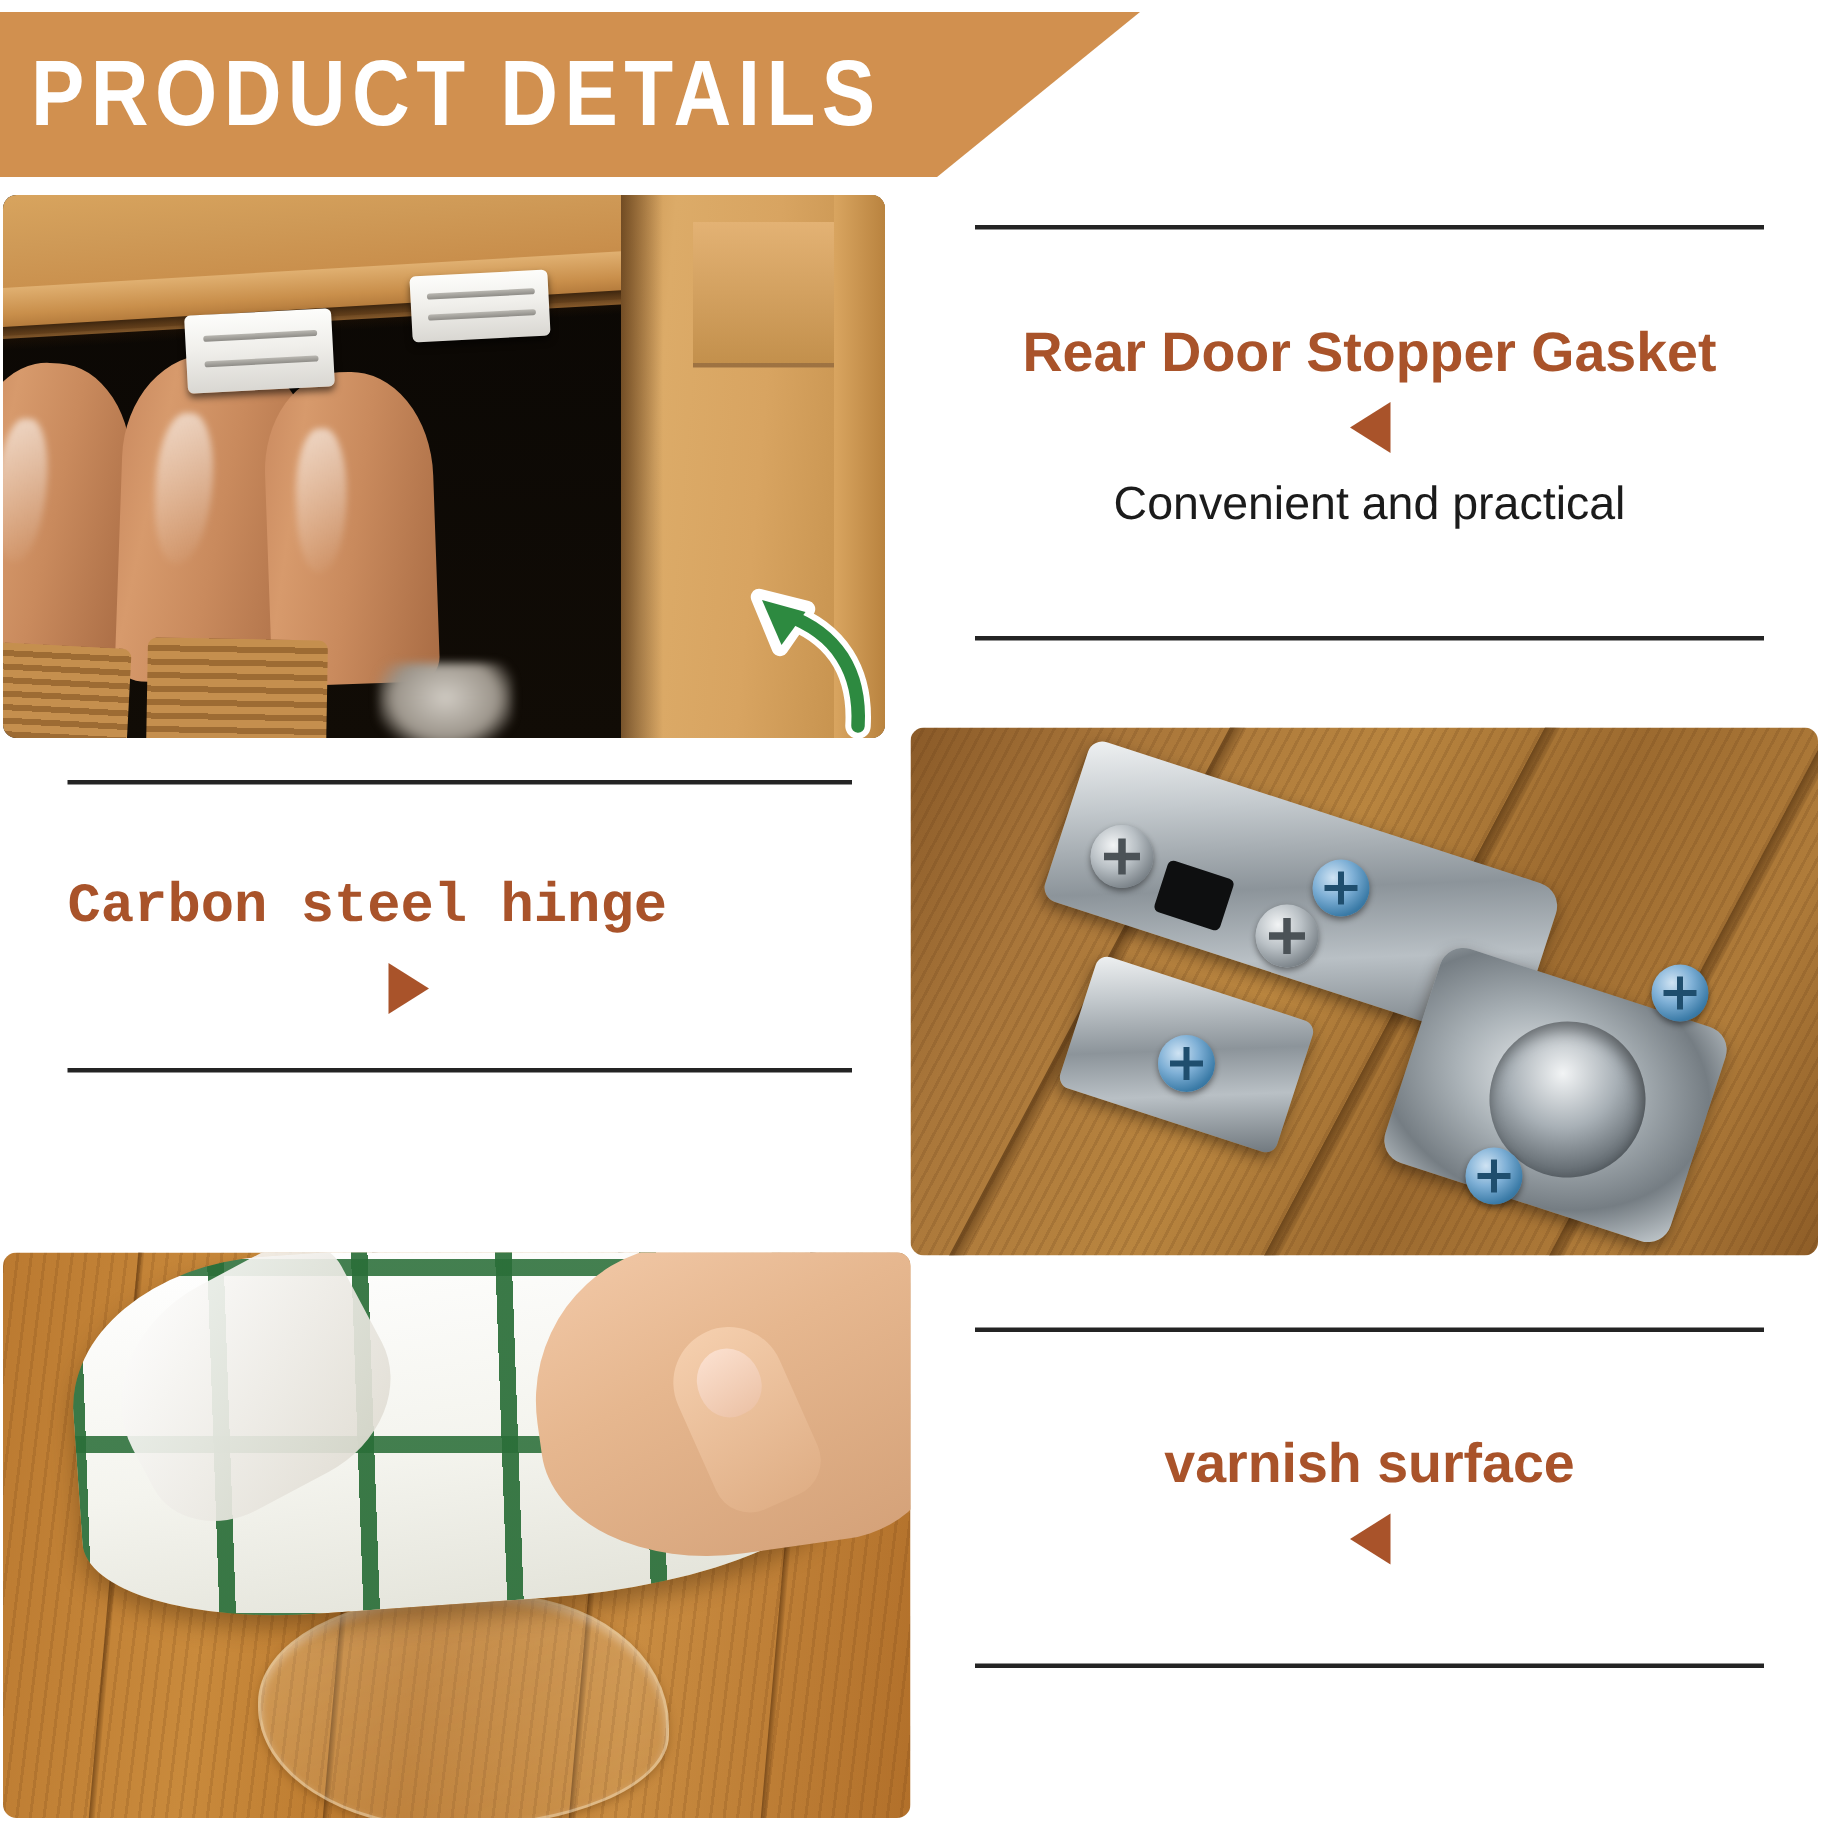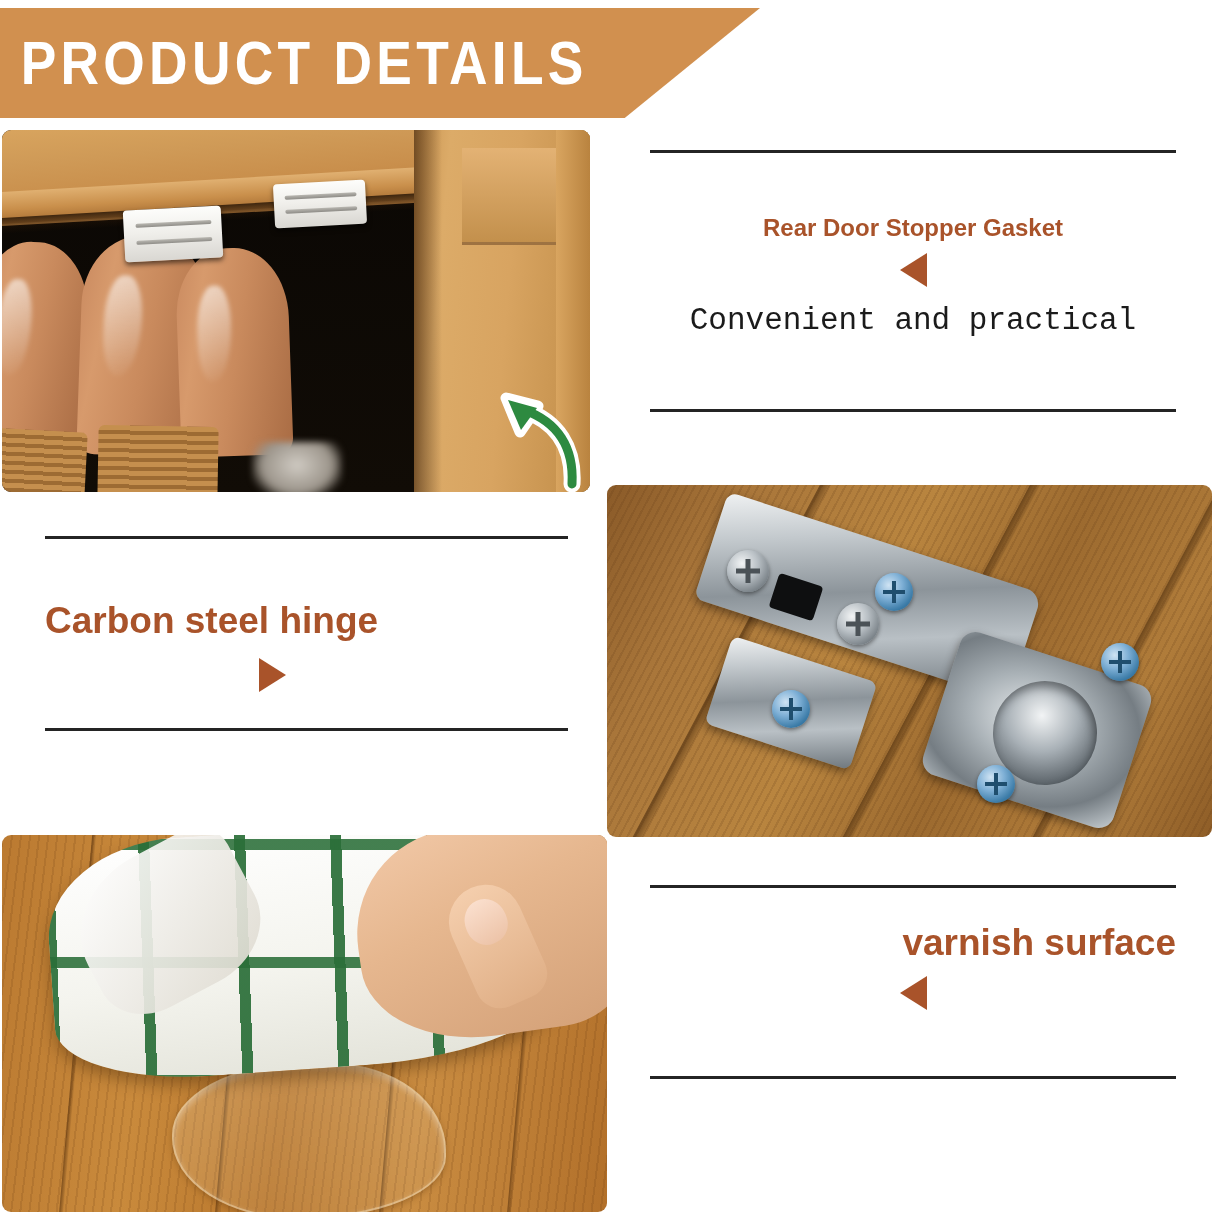--- a/index.html
+++ b/index.html
@@ -285,35 +285,35 @@
   .tri-left  { border-right: 27px solid #a9532a; }
   .tri-right { border-left: 27px solid #a9532a; }
   .tb-body {
     font-size: 31px;
     color: #1b1b1b;
     line-height: 1.55;
   }
 
   
   #tb-stopper { left: 650px; top: 150px; width: 526px; }
-  #tb-stopper .tb-title { text-align: center; font-size: 24px; margin-top: 62px; }
+  #tb-stopper .tb-title { text-align: center; font-size: 37px; margin-top: 62px; }
   #tb-stopper .tri { margin: 12px auto 10px; }
-  #tb-stopper .tb-body { text-align: center; font-family: Liberation Mono, monospace; }
+  #tb-stopper .tb-body { text-align: center; }
   #tb-stopper .rule-bottom { margin-top: 64px; }
 
   
-  #tb-hinge { left: 45px; top: 536px; width: 523px; }
+  #tb-hinge { left: 45px; top: 520px; width: 523px; font-family: Liberation Mono, monospace; }
   #tb-hinge .tb-title { text-align: left; margin-top: 62px; }
   #tb-hinge .tri { margin: 16px 0 12px 214px; }
   #tb-hinge .tb-body { text-align: left; }
   #tb-hinge .rule-bottom { margin-top: 36px; }
 
   
   #tb-varnish { left: 650px; top: 885px; width: 526px; }
-  #tb-varnish .tb-title { text-align: right; margin-top: 35px; }
+  #tb-varnish .tb-title { text-align: center; margin-top: 68px; }
   #tb-varnish .tri { margin: 12px auto 10px; }
   #tb-varnish .tb-body { text-align: center; }
   #tb-varnish .rule-bottom { margin-top: 66px; }
 </style>
 </head>
 <body>
 
 <div class="banner">
   <div class="banner-title">PRODUCT  DETAILS</div>
 </div>

